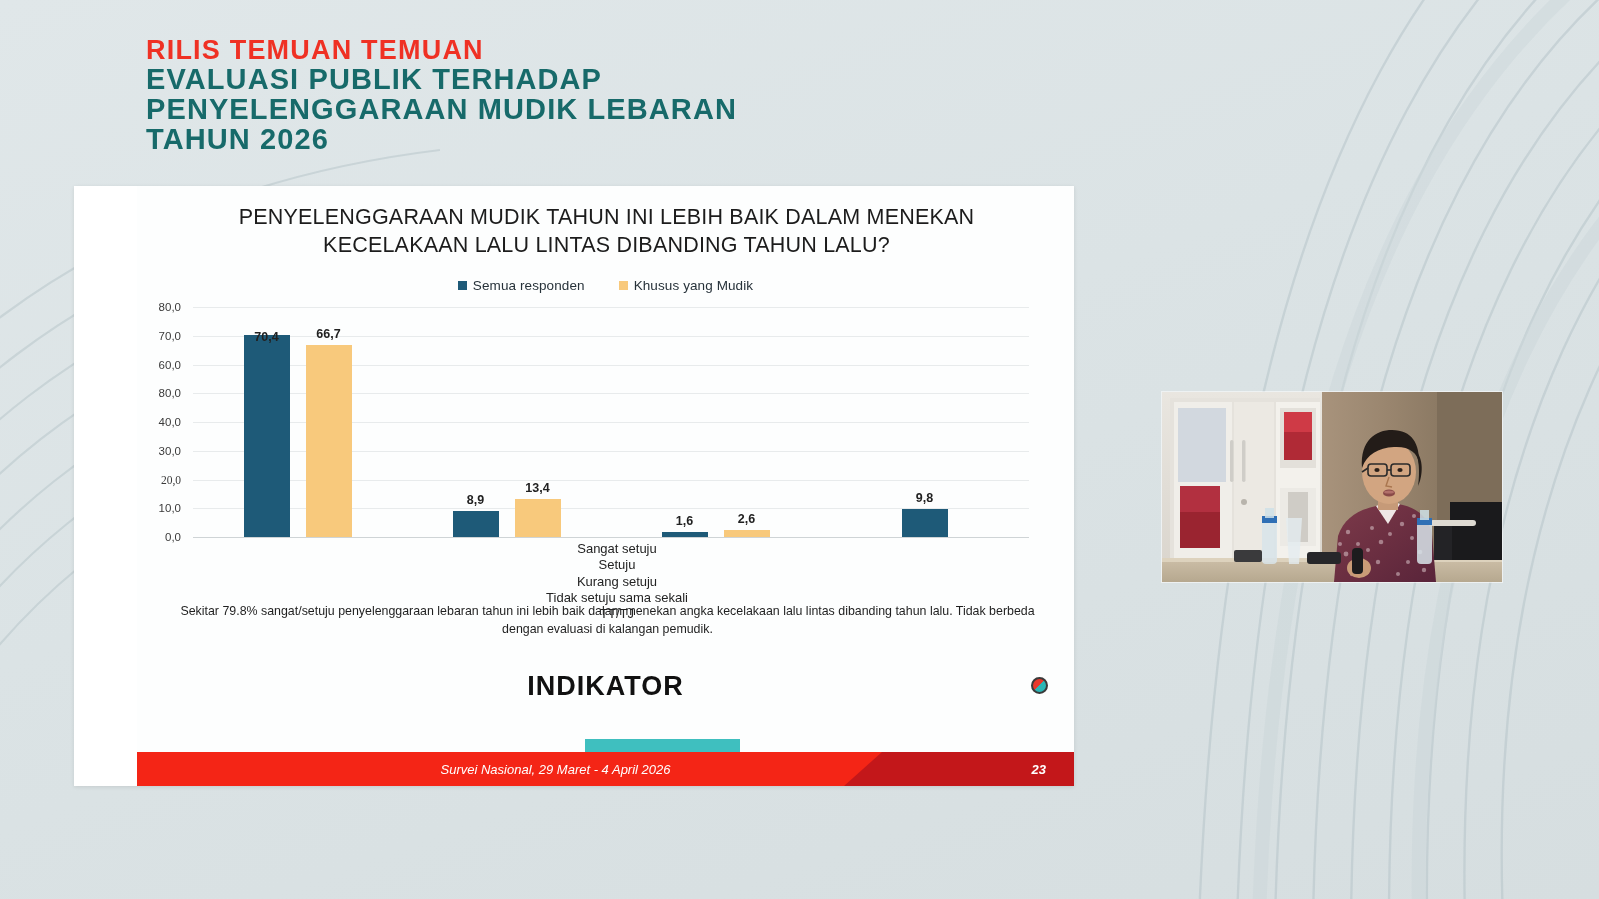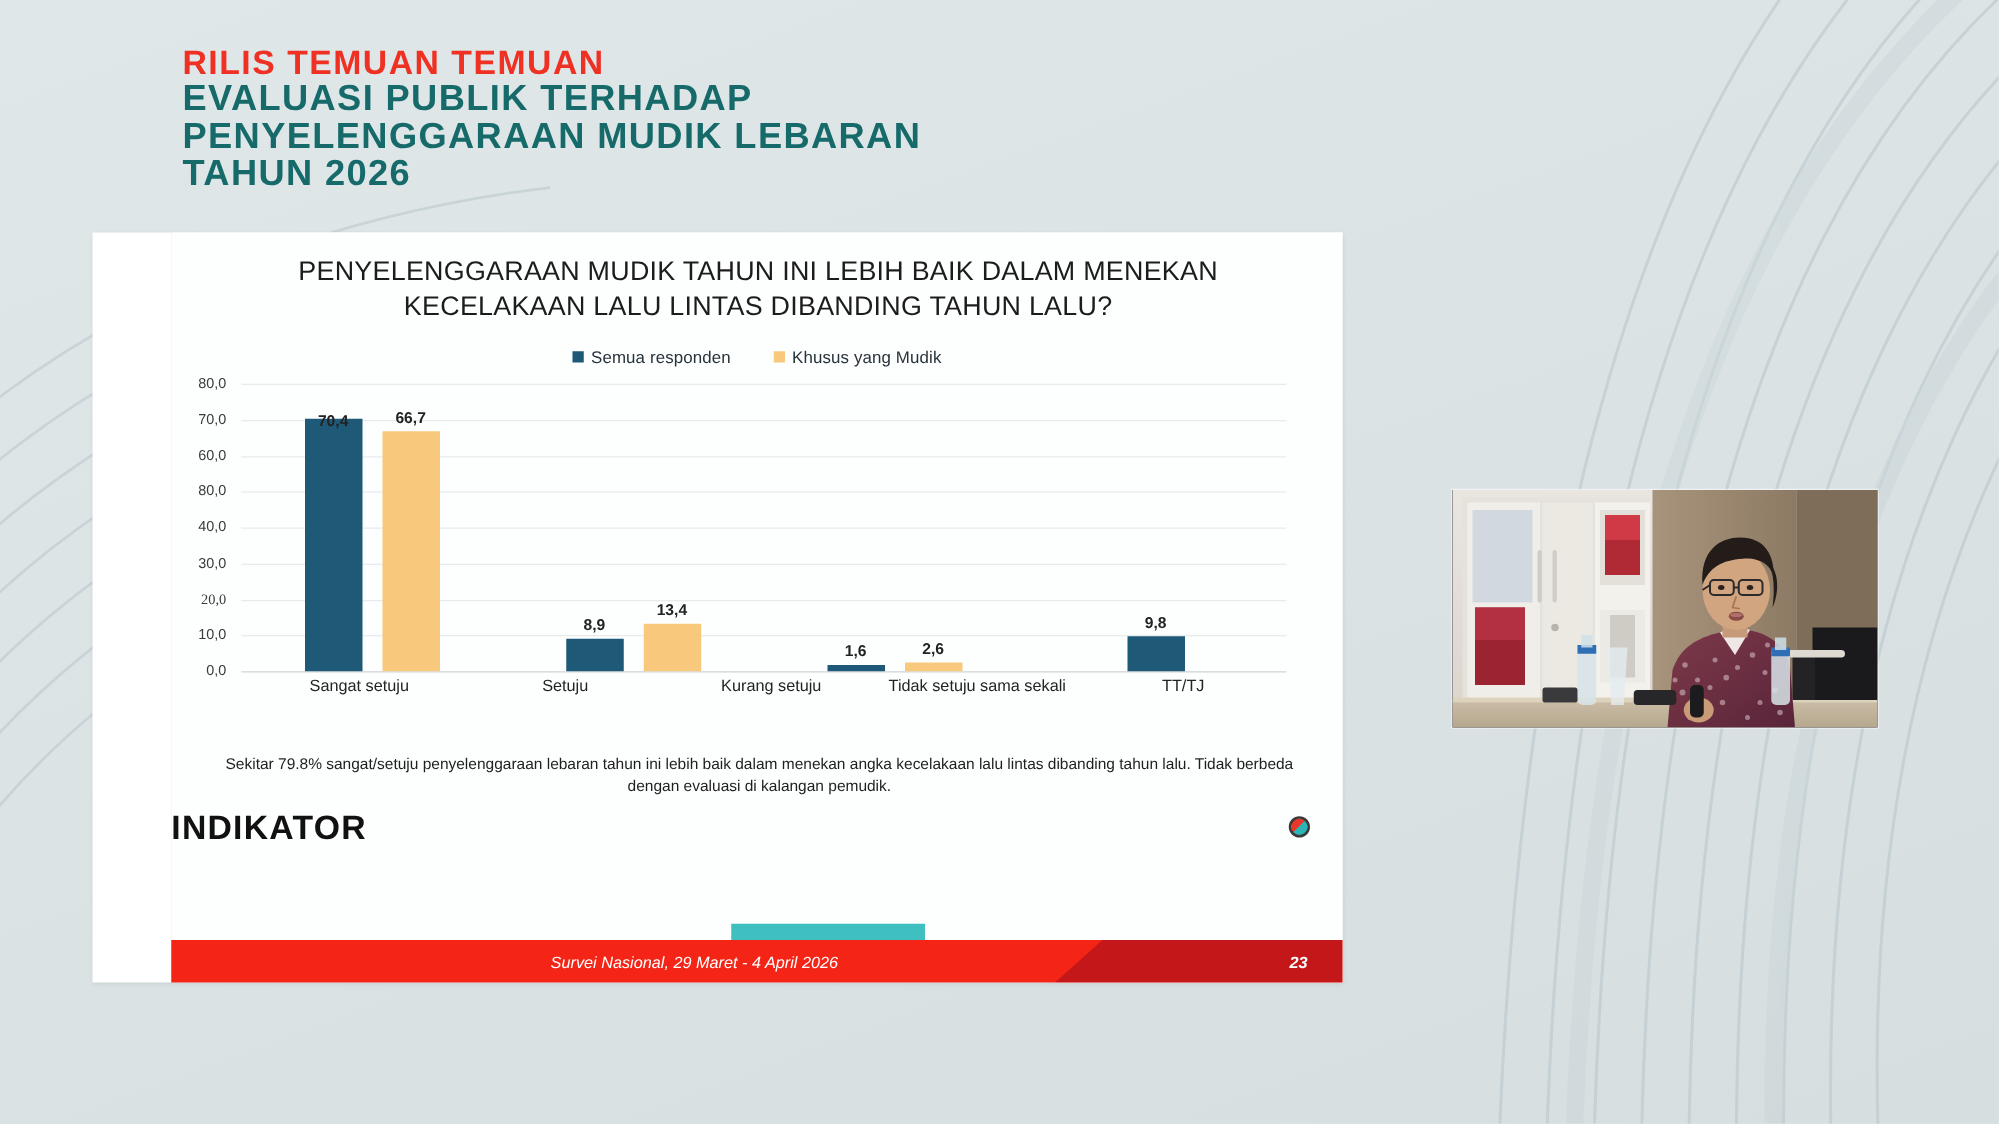--- a/index.html
+++ b/index.html
@@ -174,20 +174,21 @@
     color: #222;
     font-weight: bold;
     white-space: nowrap;
   }
   #x-labels {
     position: absolute;
     left: 68px;
     right: 0;
     top: 234px;
     display: flex;
+    flex-direction: column;
   }
   .x-label {
     flex: 1 1 0;
     text-align: center;
     font-size: 13px;
     color: #232323;
     line-height: 1.25;
     padding: 0 4px;
     box-sizing: border-box;
   }
@@ -196,21 +197,22 @@
   #chart-note {
     margin: 46px 32px 0 36px;
     text-align: center;
     font-size: 12.4px;
     color: #1f1f1f;
     line-height: 1.42;
   }
 
   
   #logo-wrap {
-    margin-top: 9px;
+    margin-top: 33px;
+    text-align: center;
     position: relative;
     height: 38px;
   }
   #logo-text {
     font-size: 27px;
     font-weight: bold;
     letter-spacing: 1px;
     color: #111;
     display: inline-block;
     position: relative;

